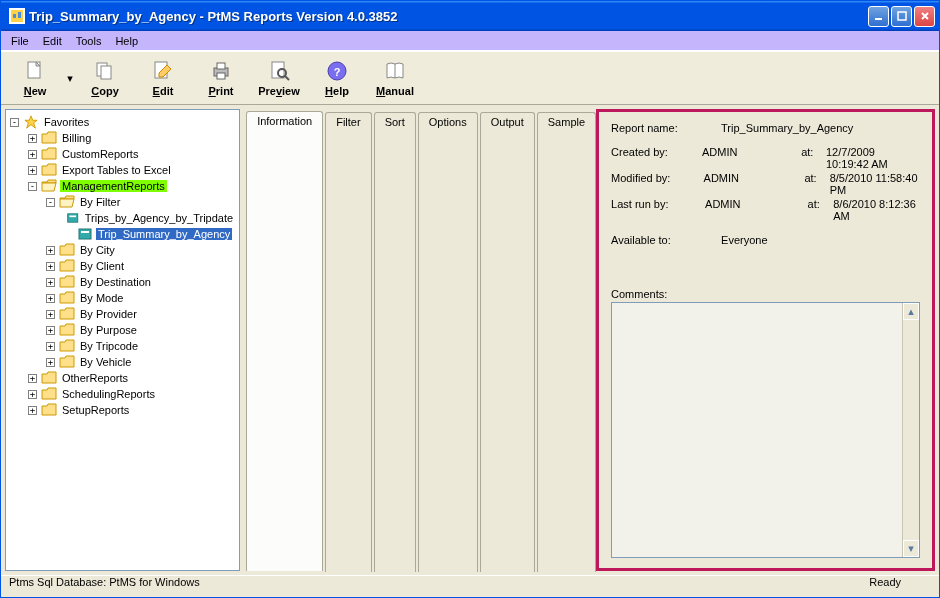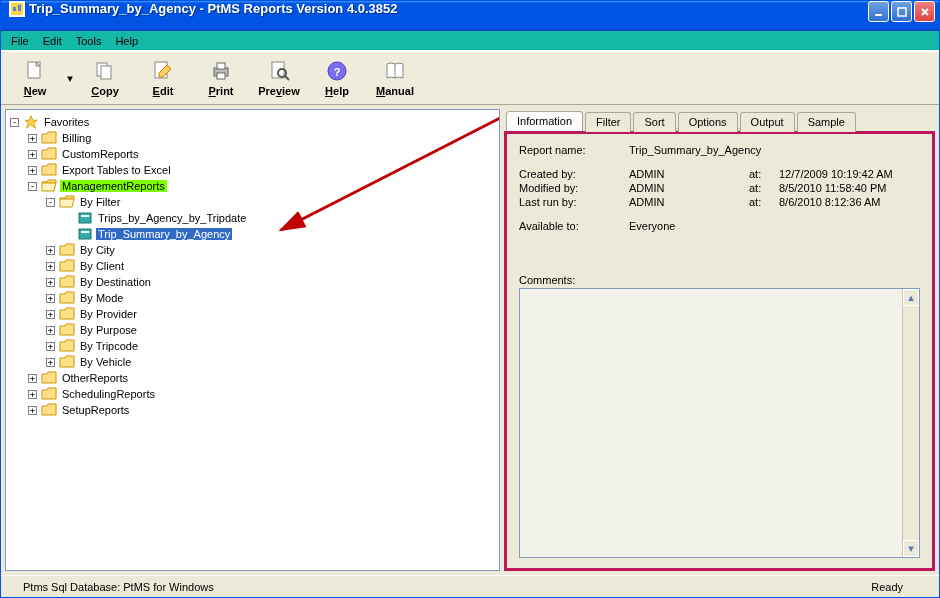--- a/index.html
+++ b/index.html
@@ -1,48 +1,48 @@
 <!DOCTYPE html>
 <html><head>
 <meta charset="utf-8">
 <style>
 * { box-sizing: border-box; margin: 0; padding: 0; font-family: Tahoma, sans-serif; font-size: 11px; }
 html, body { width: 940px; height: 598px; overflow: hidden; }
 .window { width: 940px; height: 598px; border: 1px solid #0054e3; background: #ece9d8; display: flex; flex-direction: column; }
-.titlebar { height: 30px; background: linear-gradient(to bottom, #3a95ff 0%, #0054e3 8%, #0054e3 92%, #003bad 100%); display: flex; padding: 0 4px; color: #fff; }
+.titlebar { height: 30px; background: linear-gradient(to bottom, #3a95ff 0%, #0054e3 8%, #0054e3 92%, #003bad 100%); display: flex; align-items: center; padding: 0 4px; color: #fff; }
 .titlebar .appicon { width: 16px; height: 16px; margin: 0 4px; }
 .titlebar .title { flex: 1; font-weight: bold; font-size: 13px; text-shadow: 1px 1px 0 #003080; }
 .tbtns { display: flex; gap: 2px; }
 .tbtn { width: 21px; height: 21px; border-radius: 3px; border: 1px solid #fff; display: flex; align-items: center; justify-content: center; font-weight: bold; font-family: Arial; }
 .tbtn.min, .tbtn.max { background: linear-gradient(#6fa3e0,#2e6fd0); color: #fff; }
 .tbtn.close { background: linear-gradient(#f08080,#d44); color:#fff; }
-.menubar { height: 20px; background: #14b8a6; border-bottom: 1px solid #fff; display: flex; align-items: center; padding: 0 4px; gap: 2px; }
+.menubar { height: 20px; background: #c4b5fd; border-bottom: 1px solid #fff; display: flex; align-items: center; padding: 0 4px; gap: 2px; }
 .menuitem { padding: 2px 6px; }
 .toolbar { height: 54px; background: #efecdb; border-top: 1px solid #fff; border-bottom: 1px solid #aca899; display: flex; align-items: center; padding: 2px 6px; gap: 2px; }
 .tool { width: 56px; height: 48px; display: flex; flex-direction: column; align-items: center; justify-content: center; gap: 2px; border: 1px solid transparent; }
 .tool .ticon { width: 24px; height: 24px; }
 .tool .tlabel { font-size: 11px; font-weight: bold; }
 .tool .tlabel u { text-decoration: underline; }
 .tdrop { width: 10px; display:flex; align-items:center; justify-content:center; }
 .content { flex: 1; display: flex; padding: 4px; gap: 4px; min-height:0; }
 .treepanel { width: 495px; background: #fff; border: 1px solid #7f9db9; overflow: auto; padding: 4px; position: relative; }
-.infopanel { flex: 1; display: flex; flex-direction: column; min-height:0; }
+.infopanel { flex: 1; display: flex; flex-direction: row; min-height:0; }
 .tabs { display: flex; gap: 2px; padding: 2px 0 0 2px; }
 .tab { padding: 3px 10px; background: #ece9d8; border: 1px solid #aca899; border-bottom: none; border-radius: 3px 3px 0 0; position: relative; top: 1px; }
 .tab.active { background: #fcfcfa; z-index: 2; top: 0px; padding-bottom:4px; }
 .tabbody { flex: 1; border: 3px solid #be185d; background: #ece9d8; padding: 10px 12px; display: flex; flex-direction: column; min-height:0;}
 .row { display: flex; margin-bottom: 2px; }
 .row .lbl { width: 110px; }
 .row .v1 { width: 120px; }
 .row .at { width: 30px; }
 .comments-lbl { margin-top: 40px; margin-bottom: 2px;}
 .commentsbox { flex:1; border: 1px solid #7f9db9; background: #f3f2ea; position: relative; min-height: 180px;}
 .commentsbox .scroll { position:absolute; right:0; top:0; bottom:0; width:17px; background:#ece9d8; border-left:1px solid #c8c5b4; display:flex; flex-direction:column; }
 .scrollbtn {height:17px; background:#ece9d8; border:1px solid #fff; display:flex;align-items:center;justify-content:center; color:#5b7aa1;}
-.statusbar { height: 22px; border-top: 1px solid #fff; background: #ece9d8; display: flex; align-items: center; padding: 0 22px; font-size: 11px; }
+.statusbar { height: 22px; border-top: 1px solid #fff; background: #ece9d8; display: flex; padding: 0 8px; font-size: 11px; gap: 16px; }
 .statusbar .spacer { flex: 1; }
 .node { display: flex; align-items: center; height: 16px; }
 .indent { display:inline-block; width: 18px; height:16px; position:relative; }
 .exp { width: 9px; height: 9px; border: 1px solid #808080; background: #fff; display: inline-flex; align-items:center; justify-content:center; font-size:9px; line-height:7px; font-family: monospace; color:#000; margin-right:4px; cursor:pointer;}
 .icon { width: 16px; height: 14px; margin-right: 3px; }
 .nlabel { padding: 0 2px; }
 .sel { background: #316ac5; color:#fff; }
 .hlgreen { background: #7fff00; }
 .arrow-annotation { position:absolute; pointer-events:none; }
 </style>

